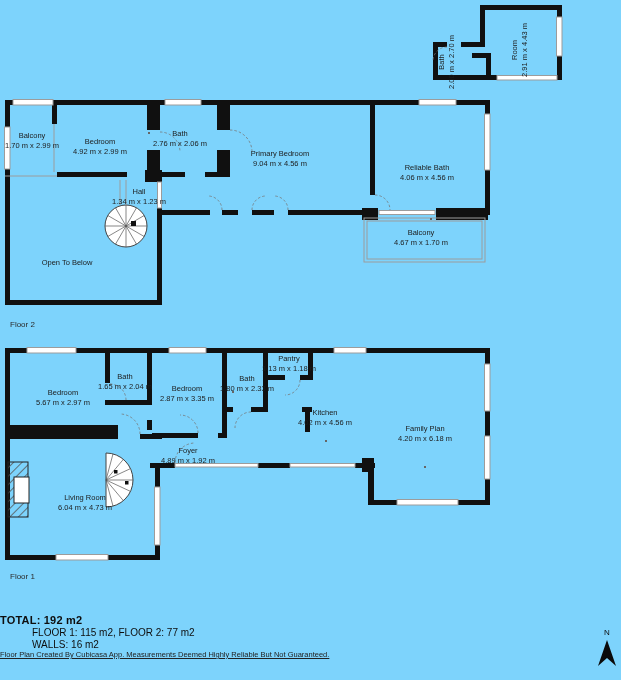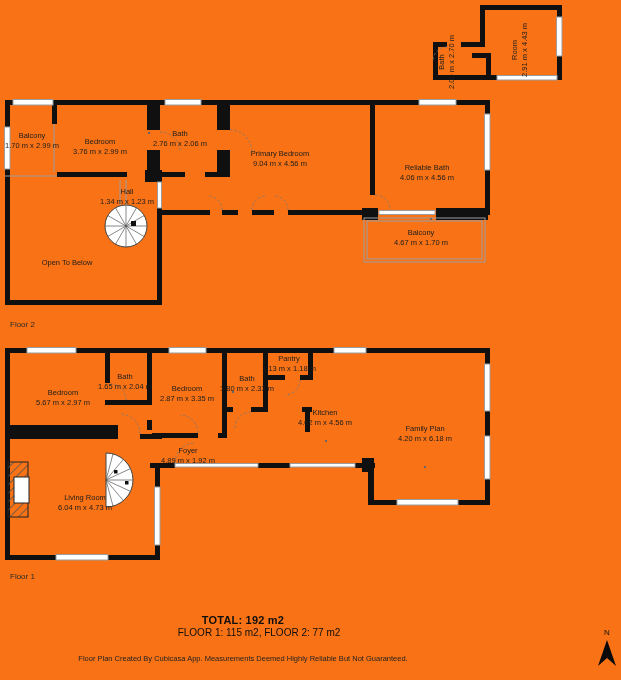--- a/index.html
+++ b/index.html
@@ -1,26 +1,26 @@
 <!DOCTYPE html>
 <html><head>
 <meta charset="utf-8">
 <style>
   html,body{margin:0;padding:0;background:#ffffff;}
   body{width:621px;height:680px;font-family:"Liberation Sans",sans-serif;}
-  .canvas{position:relative;width:621px;height:680px;background:#f97316;overflow:hidden;}
+  .canvas{position:relative;width:621px;height:680px;background:#7dd3fc;overflow:hidden;}
   svg.plan{position:absolute;left:0;top:0;}
   .rlabel{position:absolute;transform:translate(-50%,-50%);text-align:center;color:#1c1c1c;line-height:9.5px;white-space:nowrap;}
   .rlabel.vert{transform:translate(-50%,-50%) rotate(-90deg);}
   .rname,.rdims{font-size:7.5px;}
   .floor-tag{position:absolute;font-size:8px;color:#2b2b2b;}
-  .summary{position:absolute;left:0;top:614px;width:486px;text-align:center;color:#0e0e0e;}
+  .summary{position:absolute;left:0;top:614px;width:486px;color:#0e0e0e;}
   .sum-total{font-size:11px;font-weight:bold;letter-spacing:.2px;}
   .sum-line{font-size:10px;margin-top:1px;margin-left:32px;}
-  .disclaimer{font-size:7.5px;margin-top:16px;color:#222;}
+  .disclaimer{font-size:7.5px;margin-top:0;color:#222;text-decoration:underline;}
   .compass{position:absolute;left:594px;top:628px;width:26px;text-align:center;color:#111;}
   .compass .n{font-size:8px;display:block;margin-bottom:1px;}
 </style>
 </head>
 <body>
 
 <div class="canvas">
 
   <svg class="plan" width="621" height="680" viewBox="0 0 621 680">
     <defs>
@@ -224,35 +224,35 @@
     <div class="rname">Room</div>
     <div class="rdims">2.91 m x 4.43 m</div>
   </div>
 
   <div class="rlabel" style="left:32px;top:140px">
     <div class="rname">Balcony</div>
     <div class="rdims">1.70 m x 2.99 m</div>
   </div>
   <div class="rlabel" style="left:100px;top:146px">
     <div class="rname">Bedroom</div>
-    <div class="rdims">3.76 m x 2.99 m</div>
+    <div class="rdims">4.92 m x 2.99 m</div>
   </div>
   <div class="rlabel" style="left:180px;top:138px">
     <div class="rname">Bath</div>
     <div class="rdims">2.76 m x 2.06 m</div>
   </div>
   <div class="rlabel" style="left:280px;top:158px">
     <div class="rname">Primary Bedroom</div>
     <div class="rdims">9.04 m x 4.56 m</div>
   </div>
   <div class="rlabel" style="left:427px;top:172px">
     <div class="rname">Reliable Bath</div>
     <div class="rdims">4.06 m x 4.56 m</div>
   </div>
-  <div class="rlabel" style="left:127px;top:196px">
+  <div class="rlabel" style="left:139px;top:196px">
     <div class="rname">Hall</div>
     <div class="rdims">1.34 m x 1.23 m</div>
   </div>
   <div class="rlabel" style="left:421px;top:237px">
     <div class="rname">Balcony</div>
     <div class="rdims">4.67 m x 1.70 m</div>
   </div>
   <div class="rlabel" style="left:67px;top:263px">
     <div class="rname">Open To Below</div>
   </div>
@@ -292,20 +292,21 @@
   </div>
   <div class="rlabel" style="left:85px;top:502px">
     <div class="rname">Living Room</div>
     <div class="rdims">6.04 m x 4.73 m</div>
   </div>
   <div class="floor-tag" style="left:10px;top:572px">Floor 1</div>
 
   <div class="summary">
     <div class="sum-total">TOTAL: 192 m2</div>
     <div class="sum-line">FLOOR 1: 115 m2, FLOOR 2: 77 m2</div>
+    <div class="sum-line">WALLS: 16 m2</div>
     <div class="disclaimer">Floor Plan Created By Cubicasa App. Measurements Deemed Highly Reliable But Not Guaranteed.</div>
   </div>
 
   <div class="compass">
     <span class="n">N</span>
     <svg width="26" height="30" viewBox="0 0 26 30">
       <polygon points="13,2 4,28 13,20 22,28" fill="#0a0a0a"></polygon>
     </svg>
   </div>
 

